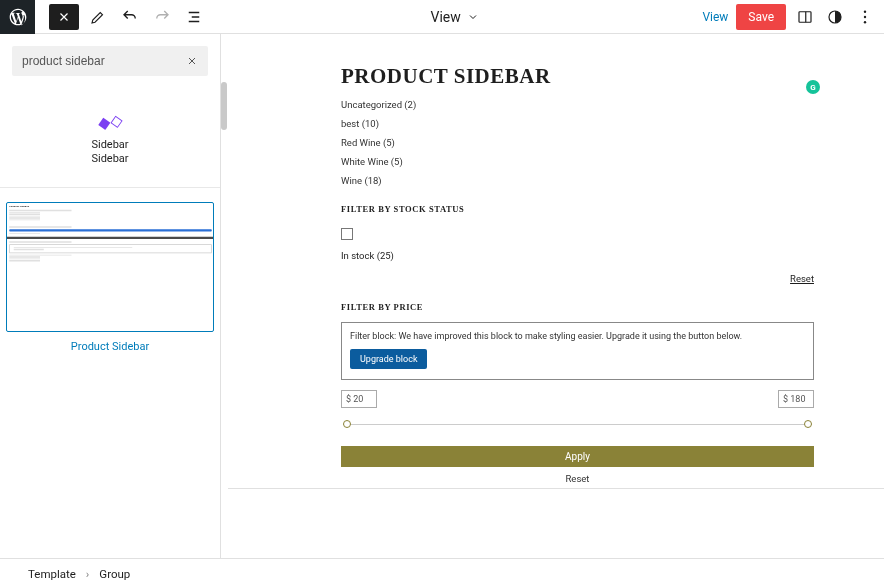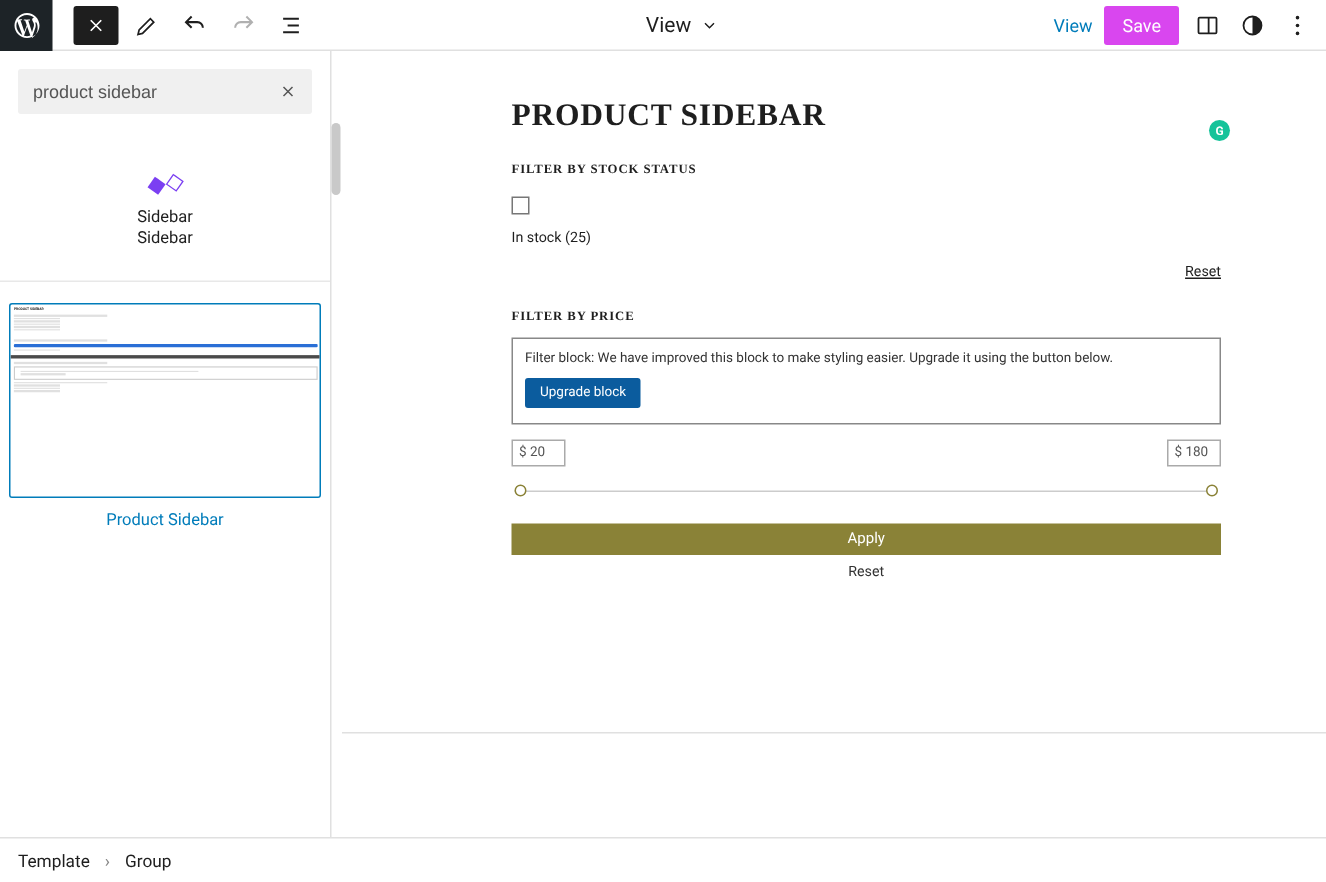--- a/index.html
+++ b/index.html
@@ -10,21 +10,21 @@
 .wp-logo { width: 35px; height: 34px; background: #1d2327; display: flex; align-items: center; justify-content: center; }
 .wp-logo svg { width: 20px; height: 20px; fill: #fff; }
 .close-btn { width: 30px; height: 26px; margin-left: 14px; background: #1e1e1e; display: flex; align-items: center; justify-content: center; border-radius: 2px; }
 .close-btn svg { width: 14px; height: 14px; stroke: #fff; stroke-width: 2; }
 .tb-icon { width: 26px; height: 26px; display: flex; align-items: center; justify-content: center; margin-left: 6px; cursor: pointer; }
 .tb-icon svg { width: 18px; height: 18px; }
 .tb-icon.dis svg { stroke: #b0b0b0; }
 .topbar-center { flex: 1; display: flex; align-items: center; justify-content: center; gap: 6px; color: #1e1e1e; font-size: 14px; }
 .topbar-right { display: flex; align-items: center; gap: 8px; padding-right: 8px; }
 .view-link { color: #007cba; font-size: 12px; }
-.save-btn { background: #d946ef; color: #fff; padding: 6px 12px; border-radius: 2px; font-size: 12px; }
+.save-btn { background: #ef4444; color: #fff; padding: 6px 12px; border-radius: 2px; font-size: 12px; }
 .tr-icon { width: 22px; height: 22px; display: flex; align-items: center; justify-content: center; }
 
 .main { display: flex; height: calc(588px - 34px - 30px); }
 .sidebar { width: 221px; border-right: 1px solid #e0e0e0; display: flex; flex-direction: column; }
 .search-box { margin: 12px; background: #f0f0f0; border-radius: 2px; display: flex; align-items: center; padding: 8px 10px; justify-content: space-between; }
 .search-box input { border: none; background: transparent; outline: none; font-size: 12px; width: 160px; color: #555; }
 .search-clear { cursor: pointer; }
 
 .block-result { text-align: center; padding: 26px 0 14px; }
 .block-glyph { font-size: 16px; color: #7b3ff2; line-height: 1; }
@@ -72,21 +72,21 @@
 .slider { position: relative; height: 6px; margin: 14px 2px 0; }
 .slider-track { position: absolute; left: 0; right: 0; top: 2px; height: 1px; background: #ccc; }
 .slider-handle { position: absolute; width: 8px; height: 8px; border: 1px solid #8a8237; border-radius: 50%; background: #fff; top: -2px; }
 .slider-handle.right { right: 0; }
 
 .apply-btn { background: #8a8237; color: #fff; text-align: center; padding: 5px 0; font-size: 10px; margin-top: 18px; }
 .reset-center { text-align: center; font-size: 9.5px; margin-top: 6px; color: #333; }
 
 .canvas-border { position: absolute; left: 228px; right: 0; top: 488px; height: 1px; background: #e0e0e0; }
 
-.footer { position: absolute; bottom: 0; left: 0; right: 0; height: 30px; border-top: 1px solid #e0e0e0; display: flex; align-items: center; padding: 0 12px; gap: 10px; font-size: 11.5px; color: #1e1e1e; background: #fff; }
+.footer { position: absolute; bottom: 0; left: 0; right: 0; height: 30px; border-top: 1px solid #e0e0e0; display: flex; align-items: center; padding: 0 28px; gap: 10px; font-size: 11.5px; color: #1e1e1e; background: #fff; }
 .footer .sep { color: #888; }
 </style>
 </head>
 <body>
 
 <div class="topbar">
   <div class="topbar-left">
     <div class="wp-logo">
       <svg viewBox="0 0 24 24">
           <path d="M12 2C6.5 2 2 6.5 2 12s4.5 10 10 10 10-4.5 10-10S17.5 2 12 2zM3.5 12c0-1.2.3-2.4.7-3.4l4 11C5.6 18 3.5 15.3 3.5 12zm8.5 8.5c-.8 0-1.6-.1-2.4-.3l2.5-7.4 2.6 7.2c-.9.3-1.8.5-2.7.5zm1.2-12.5c.5 0 1-.1 1-.1.5 0 .4-.7 0-.7 0 0-1.4.1-2.3.1-.8 0-2.2-.1-2.2-.1-.5 0-.5.7-.1.7 0 0 .4.1.9.1l1.3 3.7L9.9 17l-3.1-9.2c.5 0 1-.1 1-.1.5 0 .4-.7 0-.7 0 0-1.4.1-2.3.1h-.5C6.5 4.8 9.1 3.5 12 3.5c2.2 0 4.1.8 5.6 2.2h-.1c-.8 0-1.4.7-1.4 1.5 0 .7.4 1.3.8 2 .3.6.7 1.3.7 2.4 0 .7-.3 1.6-.7 2.8l-.9 2.9-3-9.3zm6.3 1.6c.7 1.3 1 2.7 1 4.4 0 3.5-1.9 6.5-4.7 8.1l2.6-7.5c.5-1.2.6-2.2.6-3.1 0-.7-.2-1.3-.5-1.9z"></path>
@@ -197,20 +197,27 @@
     </div>
   </div>
 
   <div class="sb-scroll"></div>
 
   <div class="canvas">
     <div class="canvas-inner">
       <div class="page-title">PRODUCT SIDEBAR</div>
       <div class="grammarly">G</div>
 
+      <div class="cat-list">
+        <div class="cat-item">Uncategorized (2)</div>
+        <div class="cat-item">best (10)</div>
+        <div class="cat-item">Red Wine (5)</div>
+        <div class="cat-item">White Wine (5)</div>
+        <div class="cat-item">Wine (18)</div>
+      </div>
 
       <div class="sec-title">FILTER BY STOCK STATUS</div>
       <div class="stock-row">
         <div class="chk"></div>
         <div class="stock-label">In stock (25)</div>
       </div>
       <div class="reset-link">Reset</div>
 
       <div class="sec-title">FILTER BY PRICE</div>
       <div class="notice-box">

